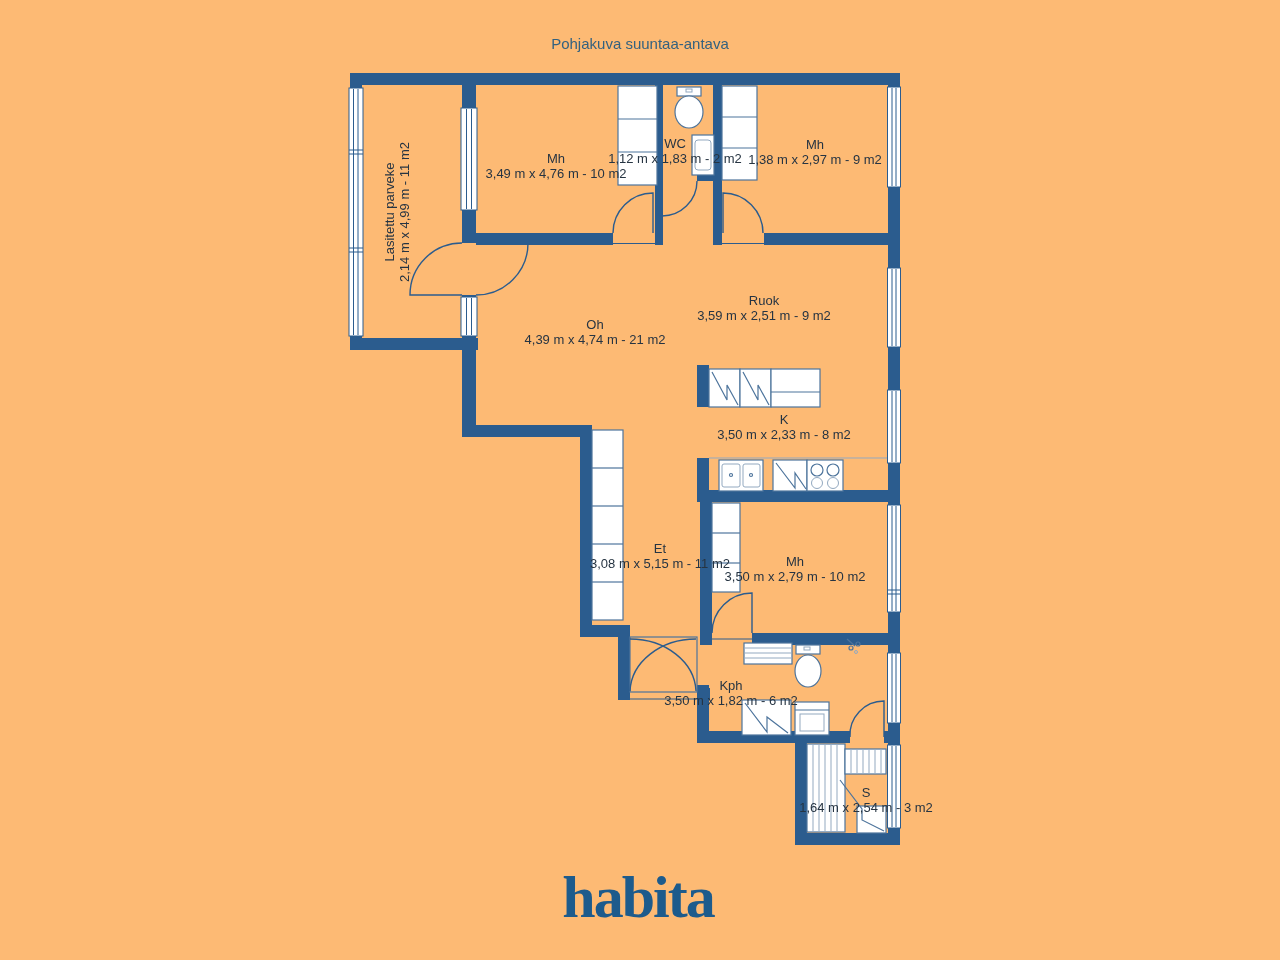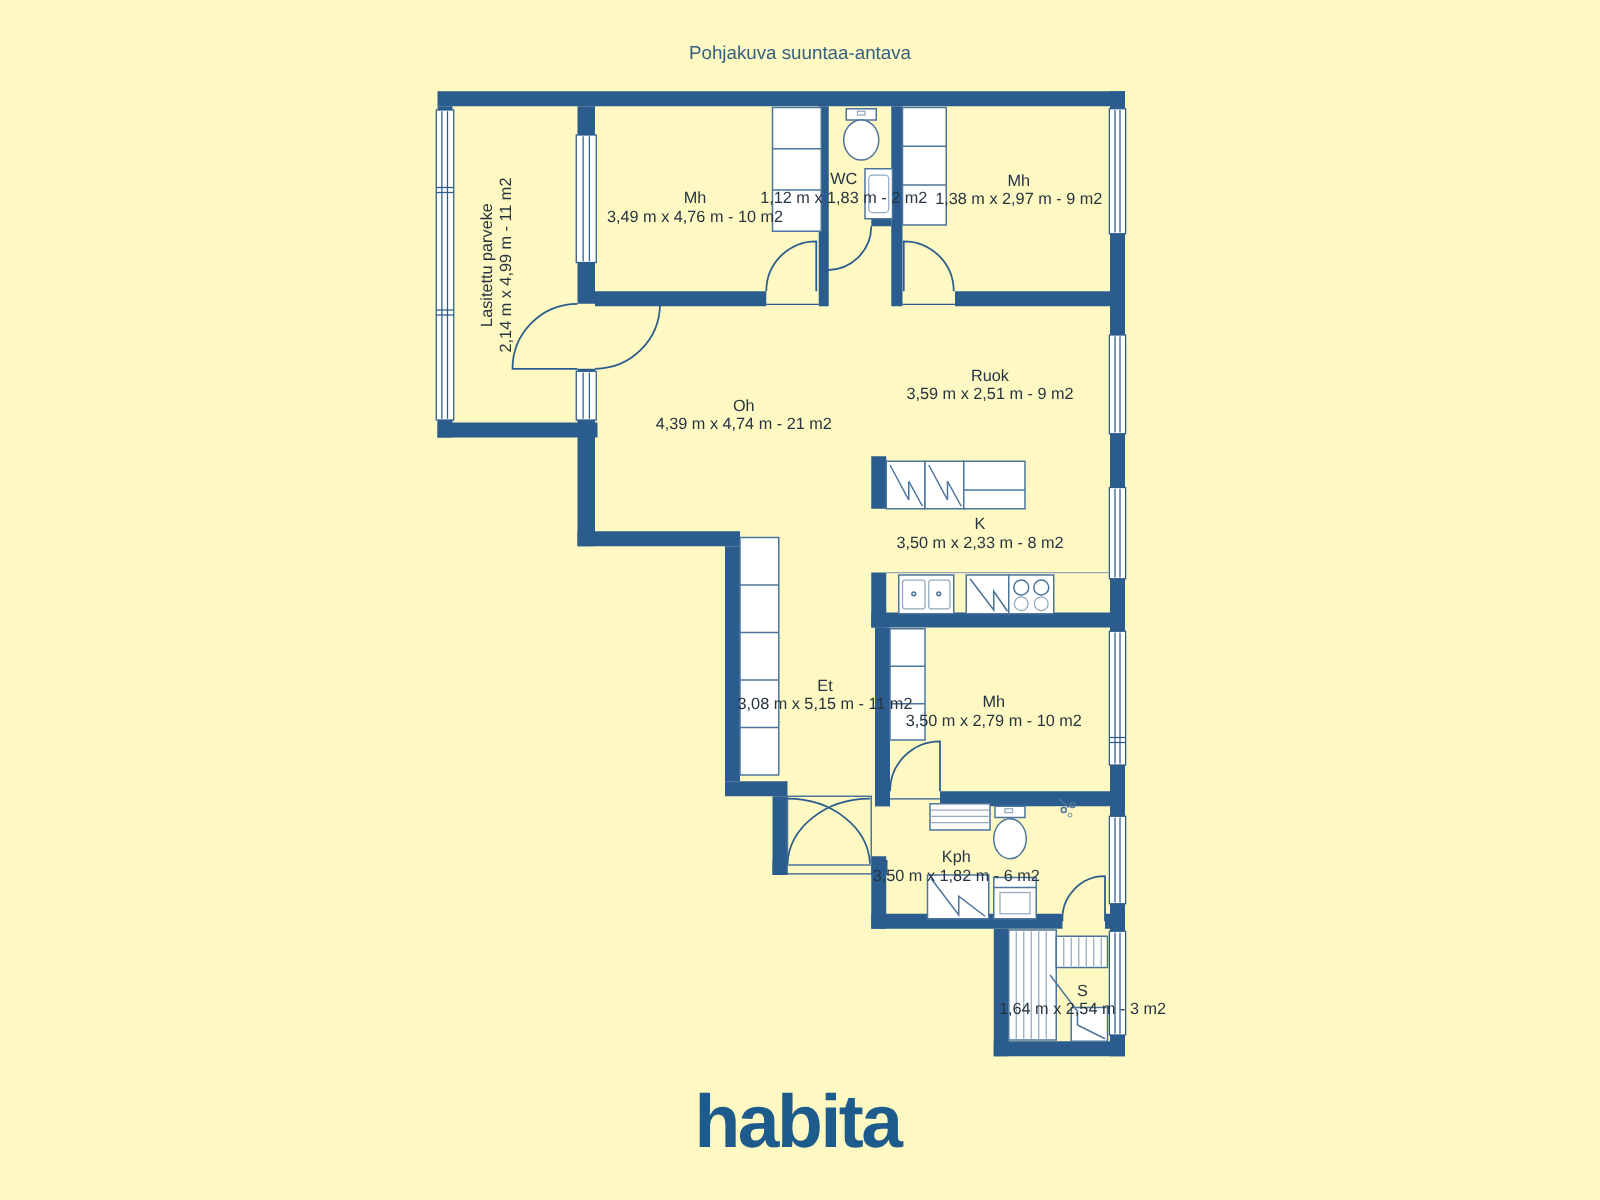--- a/index.html
+++ b/index.html
@@ -1,34 +1,34 @@
 <!DOCTYPE html>
 <html style="--wall: #2b5c8e; --title: #33617f; --label: #263442; --logo: #1d5b8c; --fixture: #4d749c; --hatch: #93a9c0;"><head>
 <meta charset="utf-8">
 <style>
   html,body{margin:0;padding:0;background:#fff;}
-  .stage{position:relative;width:1280px;height:960px;background:#fef9c3;overflow:hidden;
+  .stage{position:relative;width:1280px;height:960px;background:#fdba74;overflow:hidden;
          font-family:"Liberation Sans",sans-serif;}
   .plan-title{position:absolute;left:640px;top:43px;transform:translate(-50%,-50%);
               font-size:15px;color:var(--title);white-space:nowrap;}
   svg.plan{position:absolute;left:0;top:0;}
   .wall{fill:var(--wall);}
   .win{fill:#fff;stroke:var(--wall);stroke-width:1;}
   .wl{stroke:var(--wall);stroke-width:1;fill:none;}
   .door{stroke:var(--wall);stroke-width:1.4;fill:none;}
   .sill{stroke:var(--wall);stroke-width:1;}
   .fx{stroke:var(--fixture);stroke-width:1.2;fill:#fff;}
   .fxn{stroke:var(--fixture);stroke-width:1.2;fill:none;}
   .fxl{stroke:var(--hatch);stroke-width:1;fill:none;}
   .room-label{position:absolute;transform:translate(-50%,-50%);text-align:center;
               color:var(--label);font-size:13px;line-height:14.5px;white-space:nowrap;}
   .room-label span{display:block;}
   .room-label.vertical{transform:translate(-50%,-50%) rotate(-90deg);}
   .logo{position:absolute;left:638px;top:897px;transform:translate(-50%,-50%);
-        font-family:Liberation Sans, sans-serif;font-weight:700;font-size:60px;
+        font-family:Liberation Serif, serif;font-weight:700;font-size:60px;
         letter-spacing:-2px;color:var(--logo);}
 </style>
 </head>
 <body>
 
 <div class="stage">
 
   <div class="plan-title">Pohjakuva suuntaa-antava</div>
 
   <svg class="plan" width="1280" height="960" viewBox="0 0 1280 960">
@@ -287,37 +287,37 @@
     <span>1,12 m x 1,83 m - 2 m2</span>
   </div>
   <div class="room-label" style="left:815px;top:152px">
     <span>Mh</span>
     <span>1,38 m x 2,97 m - 9 m2</span>
   </div>
   <div class="room-label" style="left:595px;top:332px">
     <span>Oh</span>
     <span>4,39 m x 4,74 m - 21 m2</span>
   </div>
-  <div class="room-label" style="left:792px;top:308px">
+  <div class="room-label" style="left:764px;top:308px">
     <span>Ruok</span>
     <span>3,59 m x 2,51 m - 9 m2</span>
   </div>
   <div class="room-label" style="left:784px;top:427px">
     <span>K</span>
     <span>3,50 m x 2,33 m - 8 m2</span>
   </div>
   <div class="room-label" style="left:660px;top:556px">
     <span>Et</span>
     <span>3,08 m x 5,15 m - 11 m2</span>
   </div>
   <div class="room-label" style="left:795px;top:569px">
     <span>Mh</span>
     <span>3,50 m x 2,79 m - 10 m2</span>
   </div>
-  <div class="room-label" style="left:765px;top:693px">
+  <div class="room-label" style="left:731px;top:693px">
     <span>Kph</span>
     <span>3,50 m x 1,82 m - 6 m2</span>
   </div>
   <div class="room-label" style="left:866px;top:800px">
     <span>S</span>
     <span>1,64 m x 2,54 m - 3 m2</span>
   </div>
 
   <div class="logo">habita</div>
 </div>

